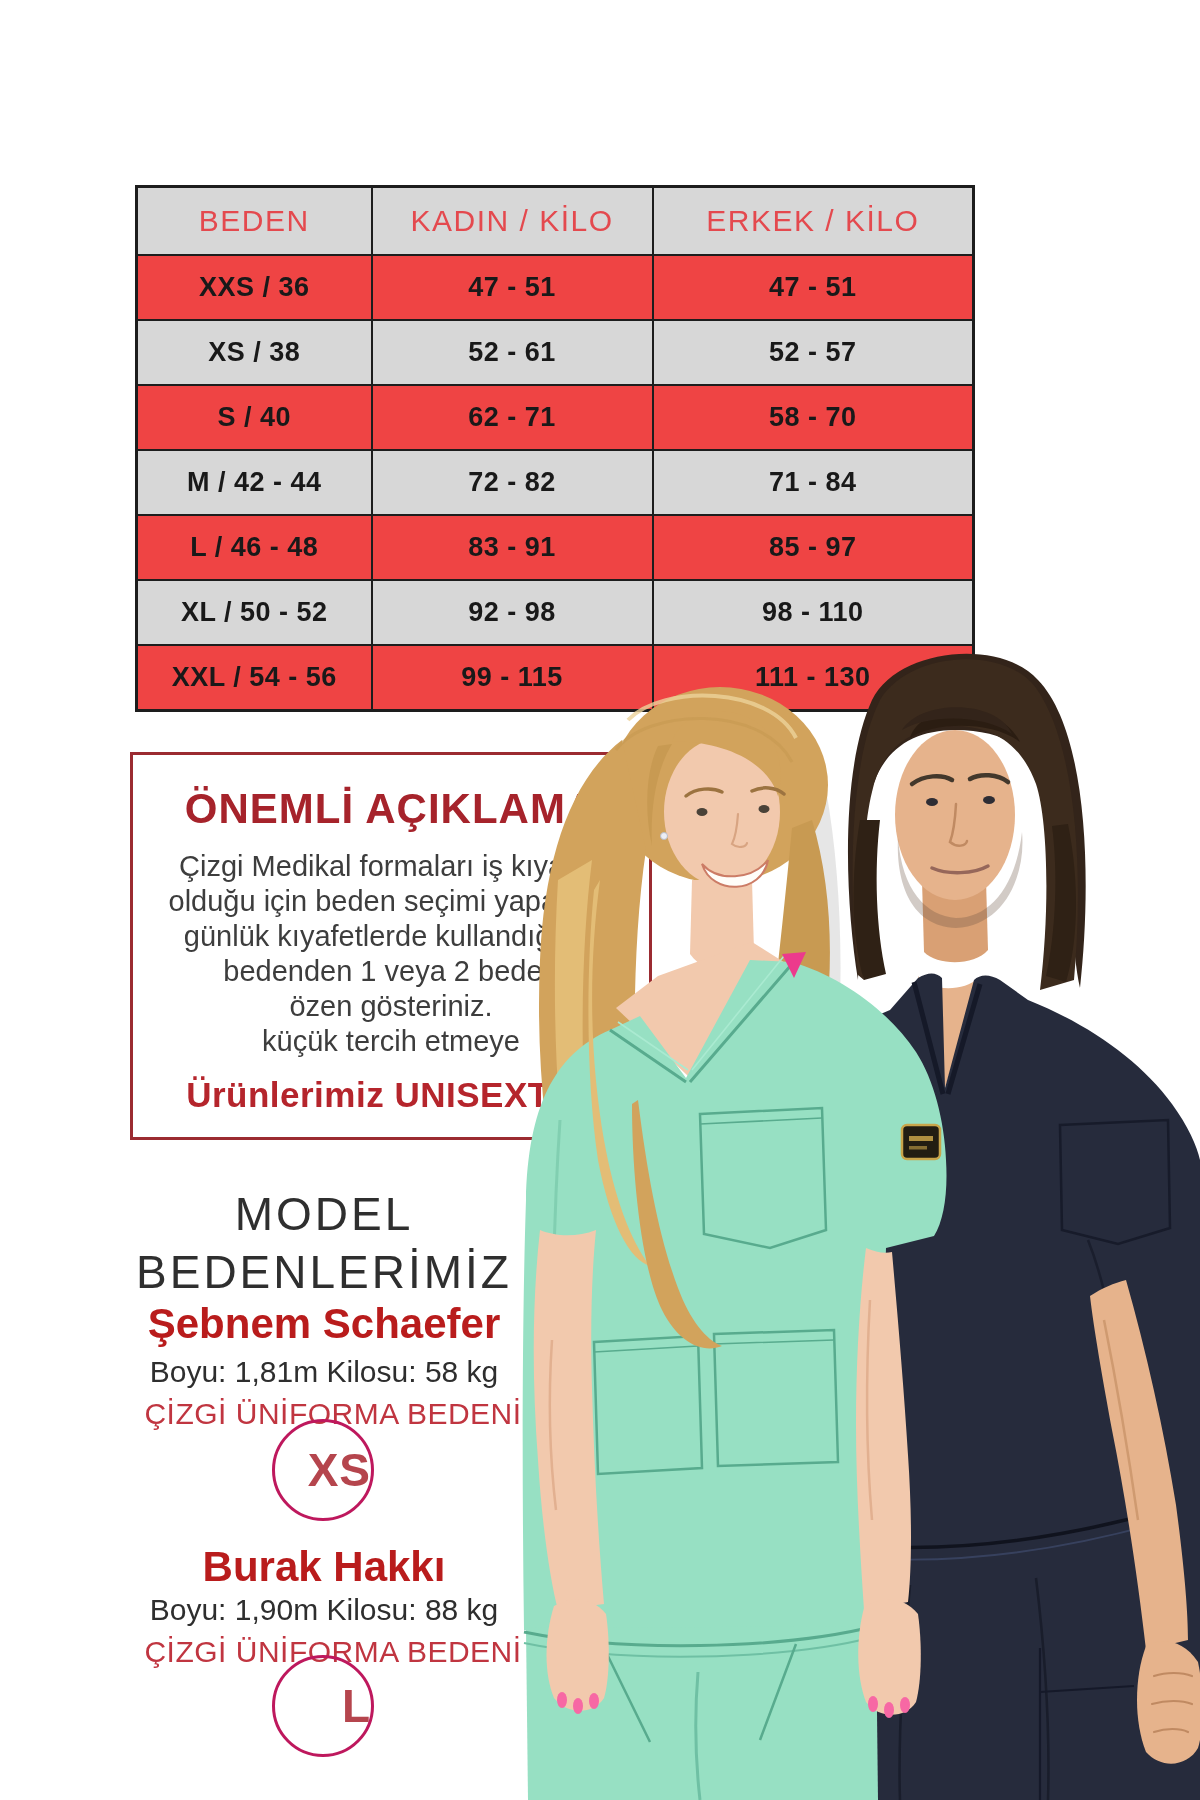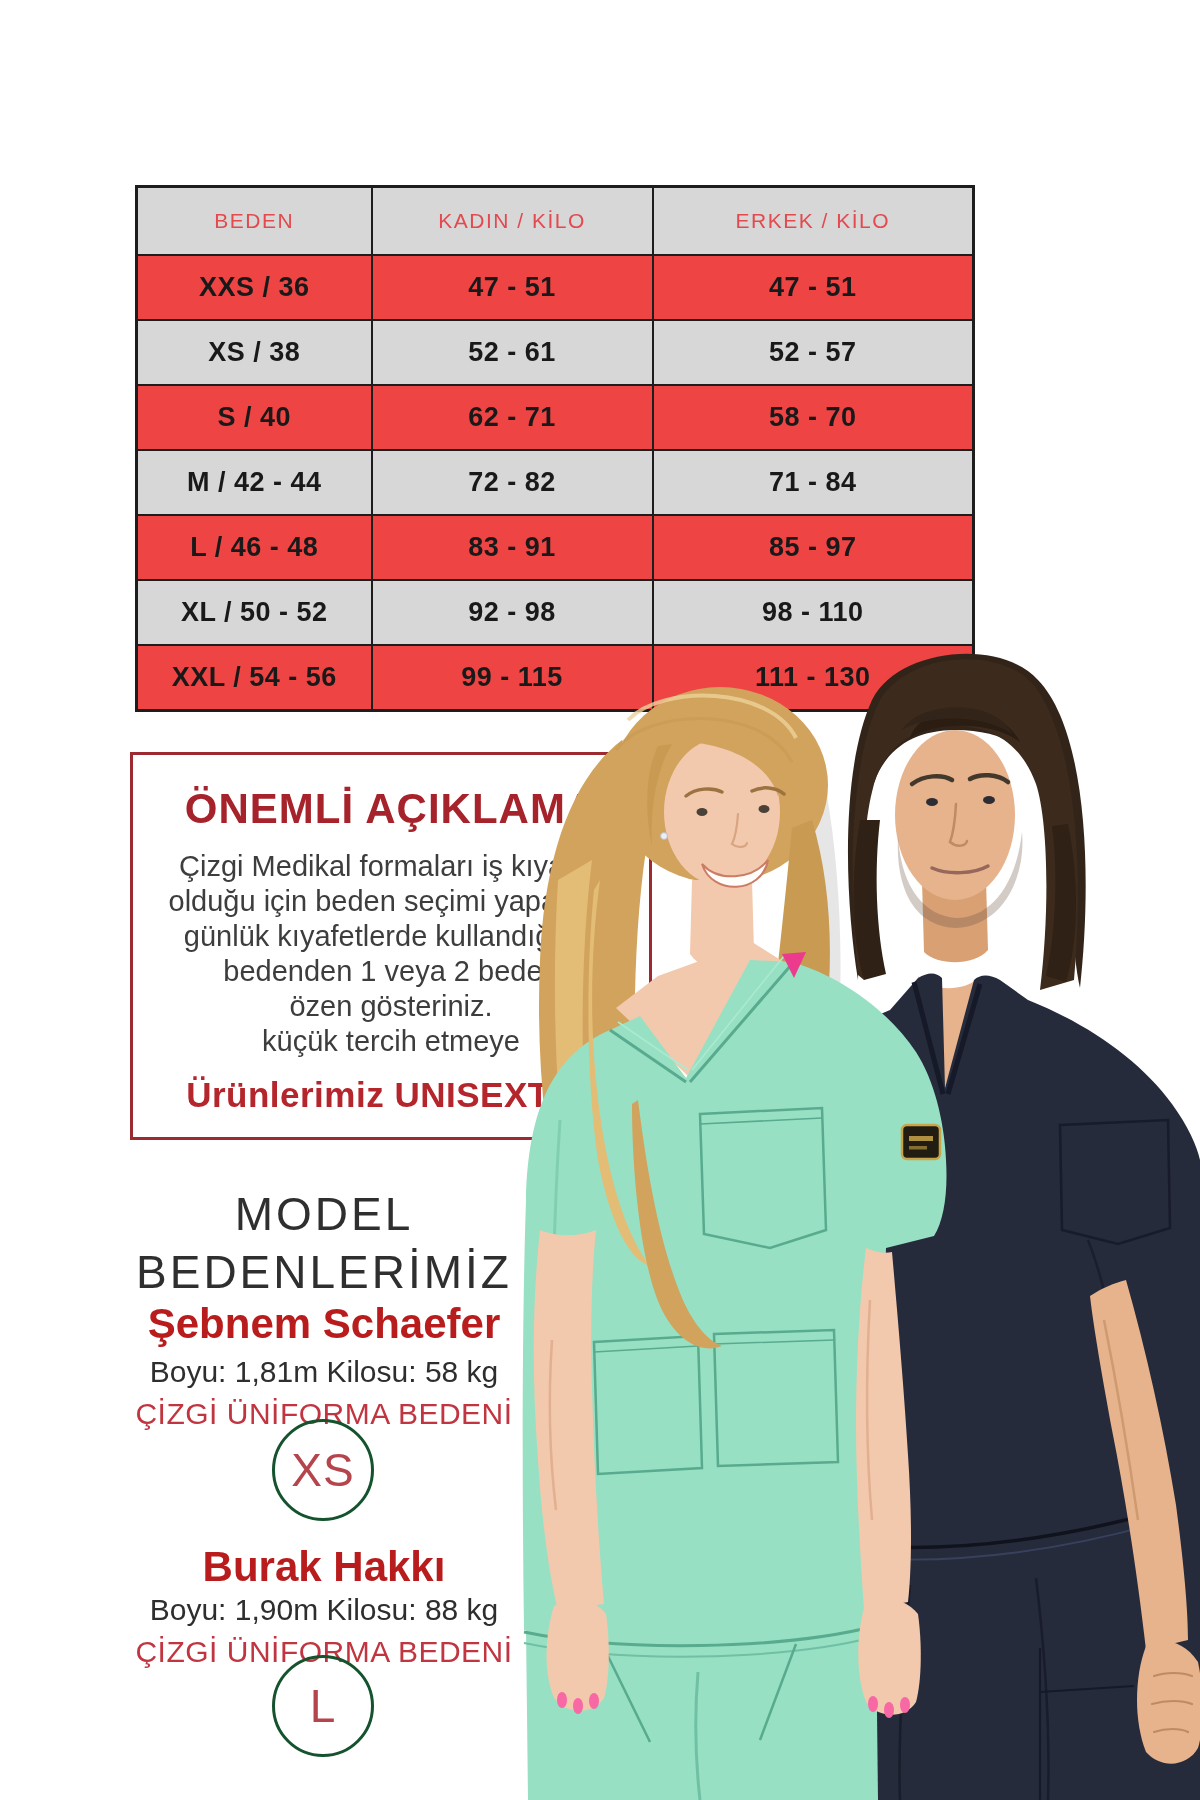--- a/index.html
+++ b/index.html
@@ -12,21 +12,21 @@
   .size-table{
     position:absolute;left:135px;top:185px;
     border-collapse:collapse;table-layout:fixed;
     border:3px solid #1d1d1d;
   }
   .size-table th,.size-table td{
     border:2px solid #1d1d1d;text-align:center;vertical-align:middle;
     padding:0;overflow:hidden;white-space:nowrap;
   }
   .size-table th{
-    height:66px;font-size:21px;font-weight:400;letter-spacing:1.5px;
+    height:66px;font-size:30px;font-weight:400;letter-spacing:1.5px;
     color:#e4494e;background:#d7d7d7;
   }
   .size-table td{
     height:63px;font-size:27px;font-weight:700;letter-spacing:.5px;color:#191919;
     background:#ef4444;
   }
   .size-table tbody tr:nth-child(even) td{background:#d7d7d7;}
   .col-size{width:235px}.col-women{width:281px}.col-men{width:321px}
 
   
@@ -46,28 +46,28 @@
   .mi{position:absolute;left:0;width:648px;text-align:center;line-height:1.08;margin-top:20px;}
   .mi-thin{font-size:46px;letter-spacing:3px;color:#2f2f2f;font-weight:400;}
   #mi-line1{top:1170px;}
   #mi-line2{top:1228px;}
   .mi-name{font-size:42px;font-weight:600;color:#b91c1c;}
   #mi-name-f{top:1281px;}
   #mi-name-m{top:1524px;}
   .mi-stats{font-size:30px;color:#2e2e2e;}
   #mi-stats-f{top:1336px;}
   #mi-stats-m{top:1574px;}
-  .mi-uniform{font-size:30px;color:#c03540;letter-spacing:.5px;}
+  .mi-uniform{font-size:30px;color:#c03540;letter-spacing:.5px;padding-left:9px;}
   #mi-uniform-f{top:1378px;}
   #mi-uniform-m{top:1616px;}
   .size-circle{
     position:absolute;left:272px;width:96px;height:96px;border-radius:50%;
-    border:3px solid #14532d;color:#b5454d;
-    display:flex;align-items:center;justify-content:center;
-    font-size:46px;letter-spacing:1px;font-weight:400;background:transparent;
+    border:3px solid #be185d;color:#b5454d;
+    display:flex;align-items:center;justify-content:flex-end;
+    font-size:46px;letter-spacing:1px;font-weight:700;background:transparent;
   }
   #circle-f{top:1419px;}
   #circle-m{top:1655px;}
 
   
   .models-photo{position:absolute;left:440px;top:580px;width:760px;height:1220px;z-index:5;}
 </style>
 </head>
 <body>
 

